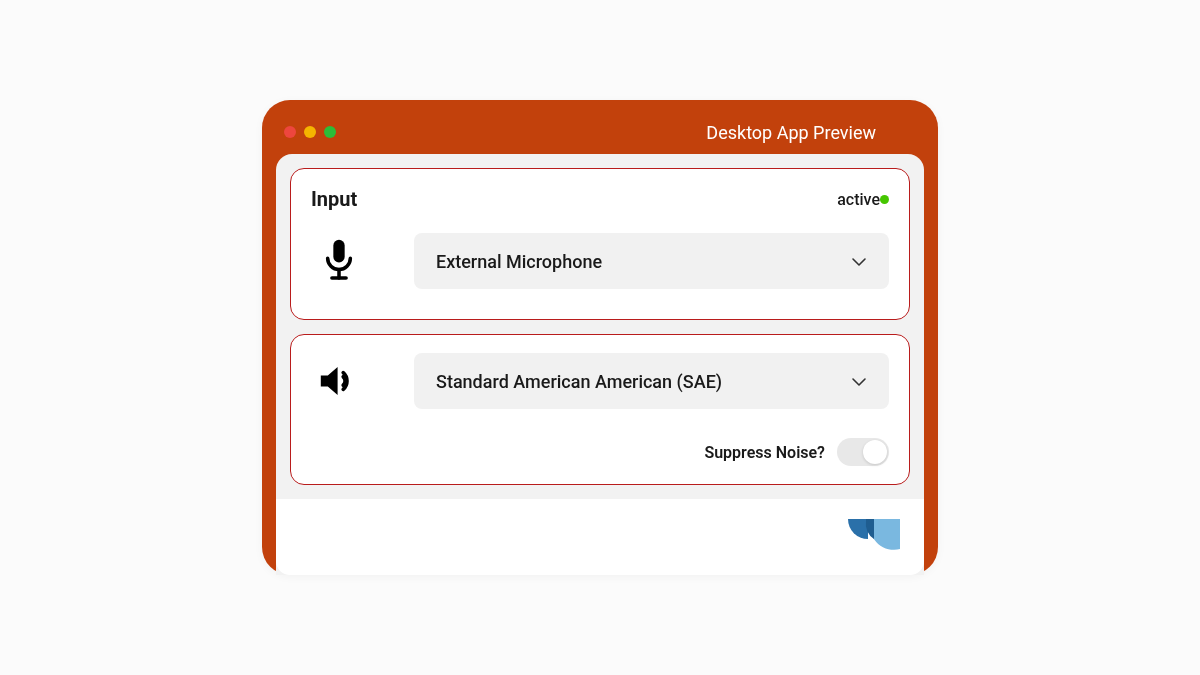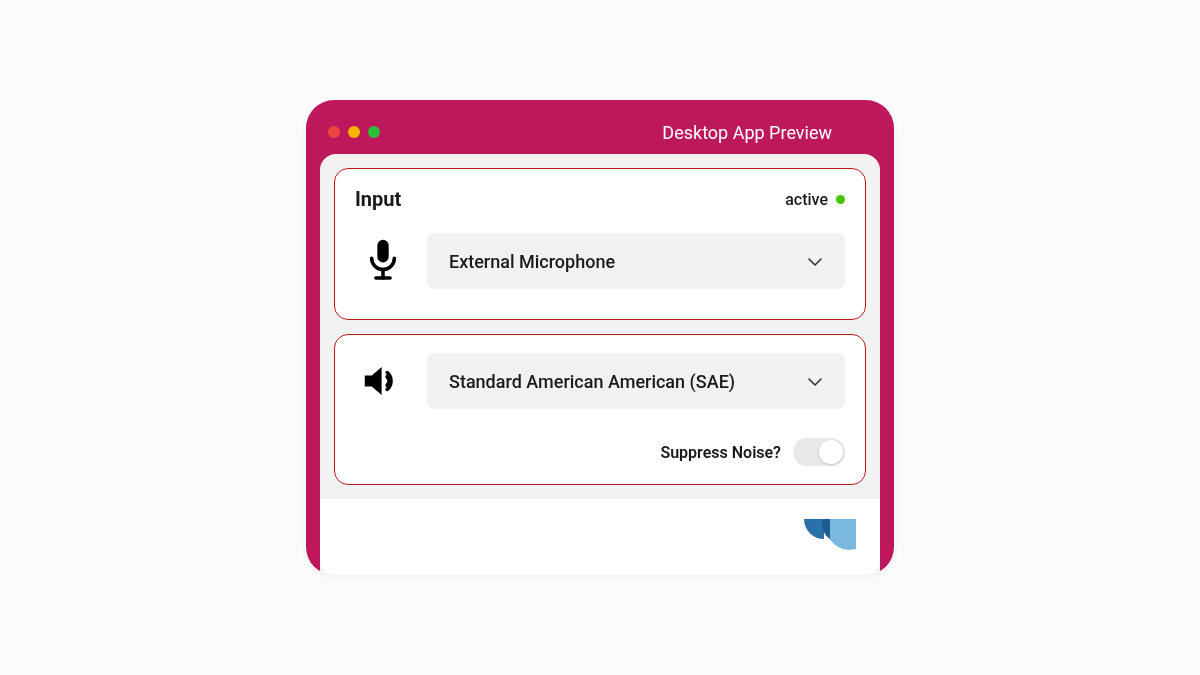--- a/index.html
+++ b/index.html
@@ -6,22 +6,22 @@
   body {
     width: 1200px;
     height: 675px;
     background: #fbfbfb;
     font-family: -apple-system, BlinkMacSystemFont, "Segoe UI", Roboto, sans-serif;
     display: flex;
     align-items: center;
     justify-content: center;
   }
   .window {
-    width: 588px;
-    background: #be185d;
+    width: 676px;
+    background: #c2410c;
     border-radius: 28px;
     padding: 14px 14px 0 14px;
     box-shadow: 0 2px 10px rgba(0,0,0,0.04);
   }
   .titlebar {
     display: flex;
     align-items: center;
     height: 40px;
     padding: 0 8px 4px 8px;
   }
@@ -66,21 +66,21 @@
     margin-bottom: 22px;
   }
   .card-title {
     font-size: 20px;
     font-weight: 700;
     color: #1a1a1a;
   }
   .status-wrap {
     display: flex;
     align-items: center;
-    gap: 8px;
+    gap: 0;
   }
   .status-text {
     font-size: 16px;
     font-weight: 500;
     color: #1a1a1a;
   }
   .status-dot {
     width: 9px;
     height: 9px;
     border-radius: 50%;
@@ -101,20 +101,21 @@
   .select {
     flex: 1;
     background: #f1f1f1;
     border-radius: 8px;
     height: 56px;
     display: flex;
     align-items: center;
     justify-content: space-between;
     padding: 0 22px;
     cursor: pointer;
+    margin-left: 31px;
   }
   .select-text {
     font-size: 18px;
     font-weight: 500;
     color: #1a1a1a;
   }
   .chevron {
     color: #444;
   }
   .toggle-row {

